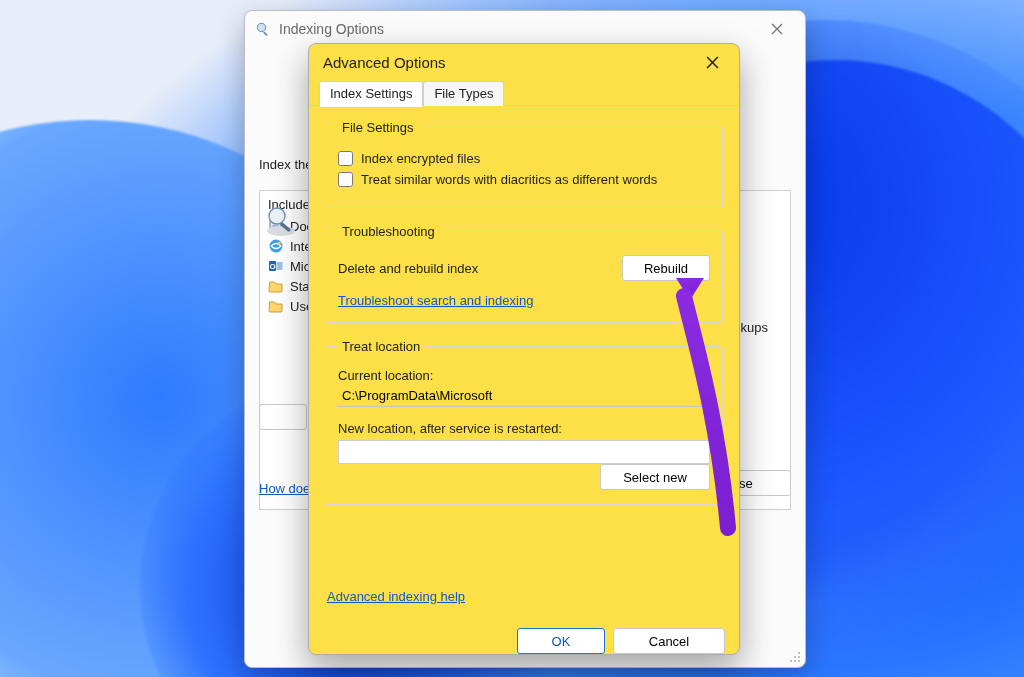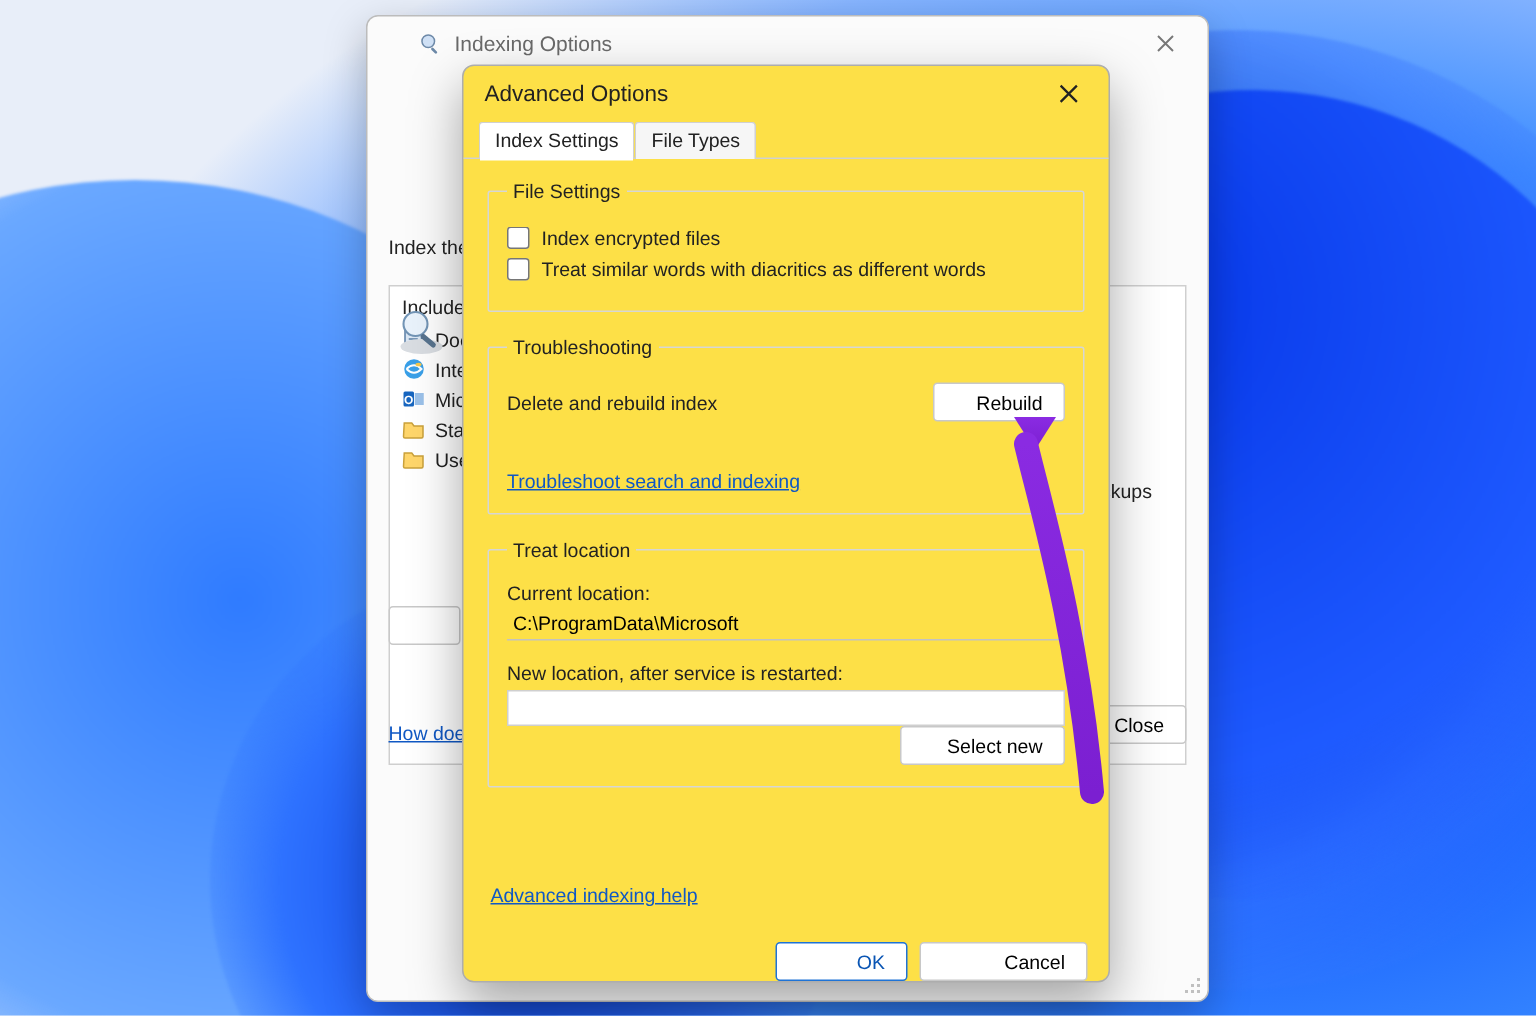--- a/index.html
+++ b/index.html
@@ -15,35 +15,35 @@
     .p2 { width: 640px; height: 640px; right: -120px; top: 20px; background: radial-gradient(circle at 40% 40%, rgba(10,40,180,0.9) 0%, rgba(60,120,255,0.5) 55%, rgba(60,120,255,0) 75%); transform: rotate(-18deg); }
     .p3 { width: 700px; height: 700px; left: -260px; top: 120px; background: radial-gradient(circle at 60% 40%, #2f7bff 0%, #6aa8ff 50%, rgba(180,210,255,0) 72%); }
     .p4 { width: 420px; height: 420px; left: 140px; bottom: -120px; background: radial-gradient(circle at 50% 50%, #083ae0 0%, #2e72ff 55%, rgba(46,114,255,0) 75%); }
 
     
     .dlg-parent {
       position: absolute; left: 244px; top: 10px; width: 562px; height: 658px;
       background: #fbfbfb; border: 1px solid #bcbcbc; border-radius: 8px;
       box-shadow: 0 10px 28px rgba(0,0,0,0.25);
     }
-    .dlg-titlebar { height: 36px; display: flex; align-items: center; padding: 0 8px 0 10px; color: #6a6a6a; margin-left: 24px; }
+    .dlg-titlebar { height: 36px; display: flex; align-items: center; padding: 0 8px 0 10px; color: #6a6a6a; }
     .dlg-titlebar .ticon { width: 16px; height: 16px; margin-right: 8px; }
     .dlg-titlebar .title { flex: 1; font-size: 14px; }
     .dlg-titlebar .xbtn { width: 40px; height: 28px; display:flex;align-items:center;justify-content:center; color:#777; border-radius:4px; }
 
     .parent-body { padding: 0 14px; position: relative; }
 
     .idx-icon { position:absolute; left:18px; top:46px; width:36px; height:36px; }
 
     .intro { margin-top: 110px; font-size: 13px; color:#222; }
 
     .list-frame { margin-top: 18px; height: 320px; border: 1px solid #cfcfcf; background:#fff; padding: 6px 8px; }
     .list-header { font-size: 13px; margin-bottom: 4px; }
     .li { display:flex; align-items:center; gap:6px; height:20px; font-size:13px; }
-    .btn { background:#fff; border:1px solid #c8c8c8; border-radius:3px; height:26px; padding:0 14px; font-size:13px; cursor:pointer;text-align:right; }
+    .btn { background:#fff; border:1px solid #c8c8c8; border-radius:3px; height:26px; padding:0 14px; font-size:13px; cursor:pointer; }
 
     .parent-links { position:absolute; left:14px; bottom:14px; display:flex; gap:16px; }
     .link { color:#1058c4; text-decoration:underline; cursor:pointer; font-size:13px; width:max-content; }
 
     .close-row { position:absolute; right:14px; bottom:14px; }
 
     .sizegrip { position:absolute; right:3px; bottom:3px; width:14px; height:14px; opacity:.6; }
 
     
     .dlg-child {
@@ -212,21 +212,21 @@
         <span>Index encrypted files</span>
       </label>
       <label class="chk">
         <input type="checkbox" style="">
         <span>Treat similar words with diacritics as different words</span>
       </label>
     </fieldset>
 
     <fieldset>
       <legend>Troubleshooting</legend>
-      <div class="row" style="margin:6px 0 32px;">
+      <div class="row" style="margin:6px 0 12px;">
         <span>Delete and rebuild index</span>
         <button class="btn" style="width:88px">Rebuild</button>
       </div>
       <span class="link">Troubleshoot search and indexing</span>
     </fieldset>
 
     <fieldset>
       <legend>Treat location</legend>
       <div style="margin:4px 0 2px;">Current location:</div>
       <input class="readonly-box" readonly="" value="C:\ProgramData\Microsoft" style="">

